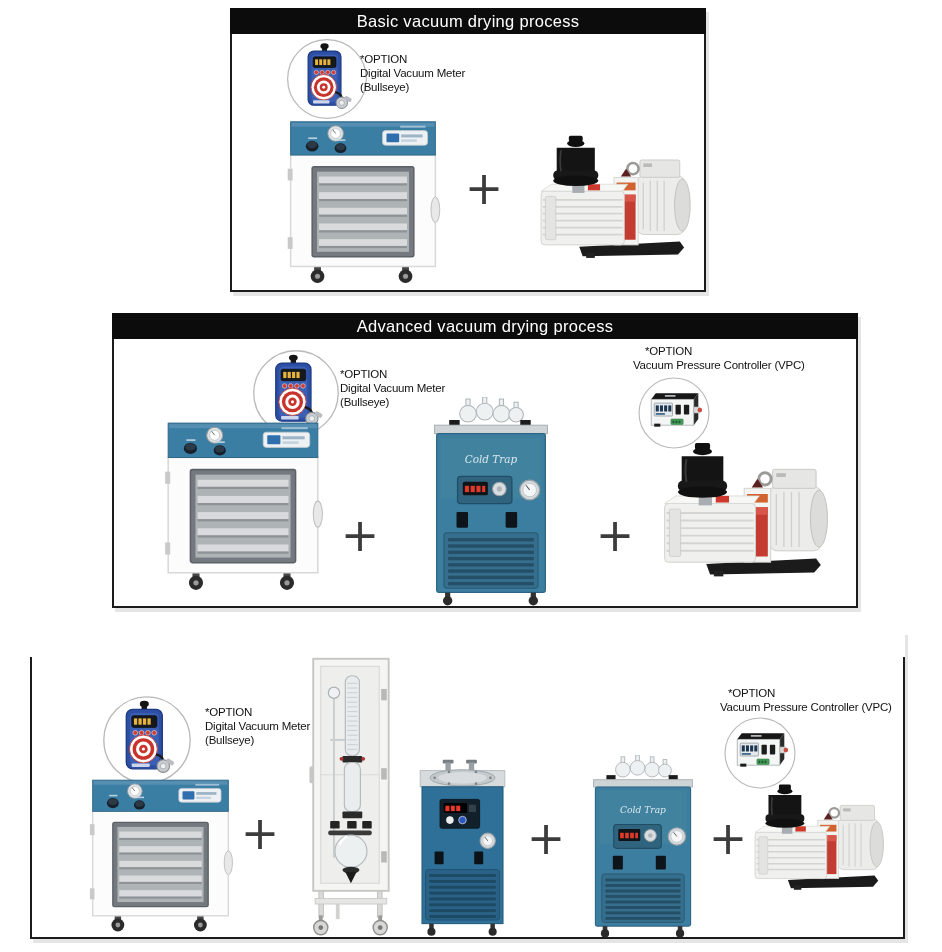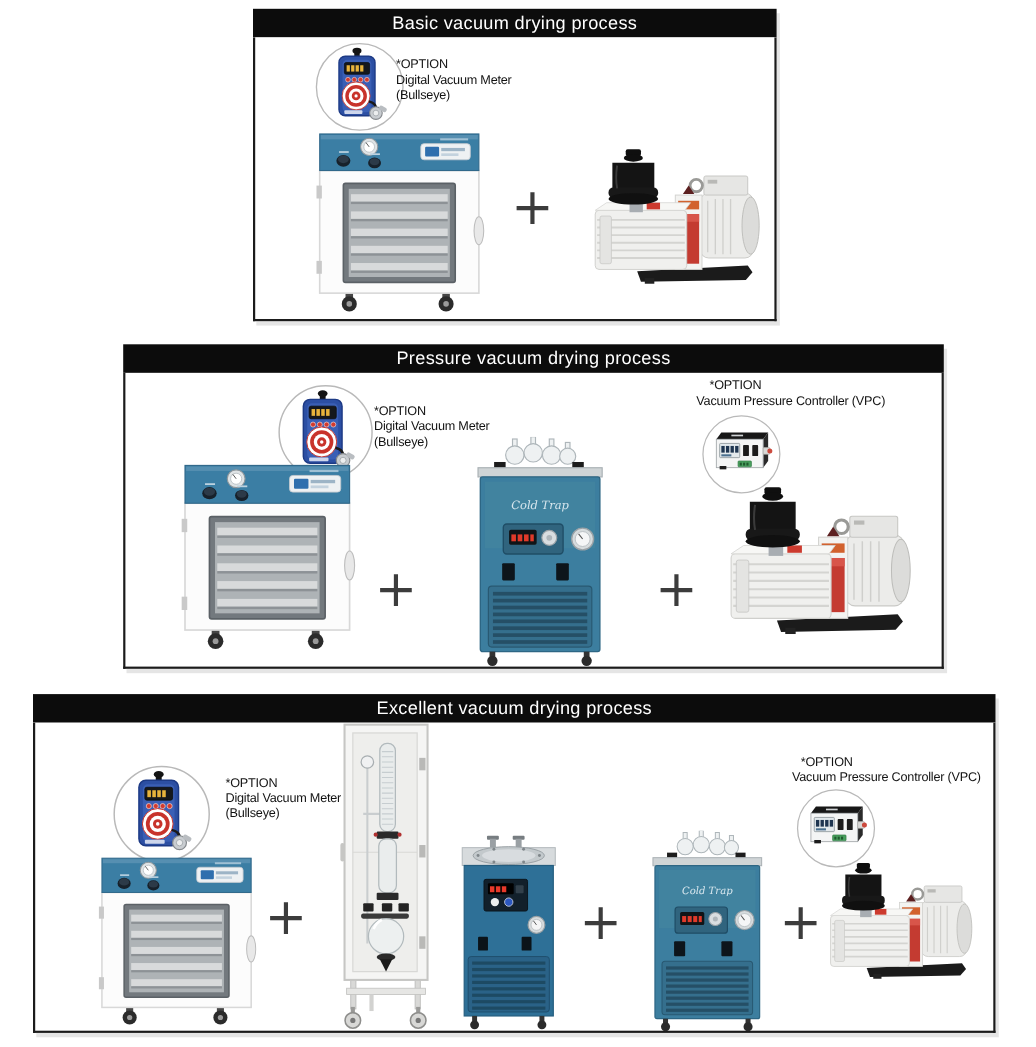--- a/index.html
+++ b/index.html
@@ -353,21 +353,21 @@
     <svg class="equip" style="left:54px;top:104px;width:158px;height:176px;">
         <use href="#sym-oven"></use>
       </svg>
     <div class="plus" style="left:232px;top:158px;">+</div>
     <svg class="equip" style="left:304px;top:126px;width:165px;height:130px;">
         <use href="#sym-pump"></use>
       </svg>
   </div>
 
   <div class="section-box" style="left:112px;top:313px;width:746px;height:295px;">
-    <div class="title-bar">Pressure vacuum drying process</div>
+    <div class="title-bar">Advanced vacuum drying process</div>
     <div class="content"></div>
 
     <svg class="equip" style="left:140px;top:36px;width:88px;height:88px;">
         <use href="#sym-meter"></use>
       </svg>
     <div class="option-text" style="left:228px;top:54px;">
       <div>*OPTION</div>
       <div>Digital Vacuum Meter</div>
       <div>(Bullseye)</div>
     </div>
@@ -387,21 +387,20 @@
     <svg class="equip" style="left:316px;top:84px;width:126px;height:209px;">
         <use href="#sym-coldtrap"></use>
       </svg>
     <div class="plus" style="left:481px;top:200px;">+</div>
     <svg class="equip" style="left:545px;top:128px;width:180px;height:142px;">
         <use href="#sym-pump"></use>
       </svg>
   </div>
 
   <div class="section-box" style="left:30px;top:631px;width:875px;height:308px;">
-    <div class="title-bar">Excellent vacuum drying process</div>
     <div class="content"></div>
 
     <svg class="equip" style="left:72px;top:64px;width:90px;height:90px;">
         <use href="#sym-meter"></use>
       </svg>
     <div class="option-text" style="left:175px;top:74px;">
       <div>*OPTION</div>
       <div>Digital Vacuum Meter</div>
       <div>(Bullseye)</div>
     </div>

